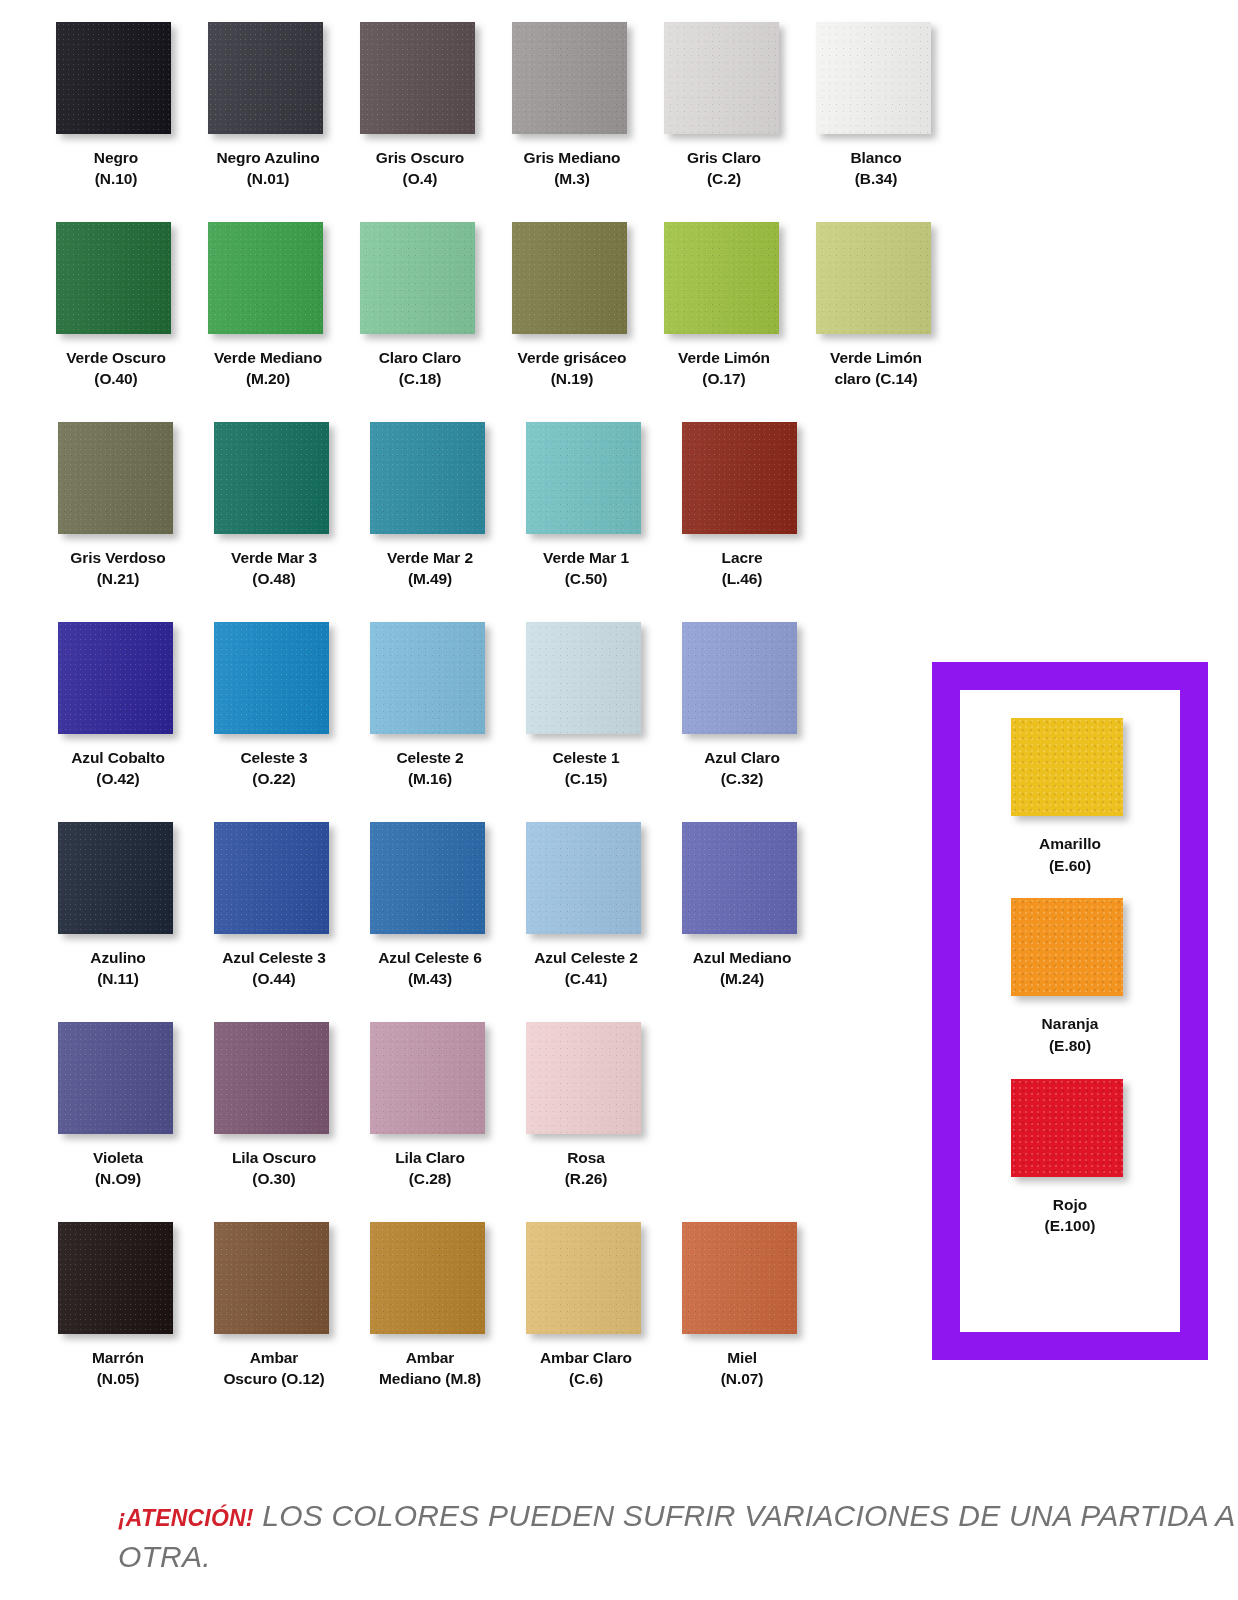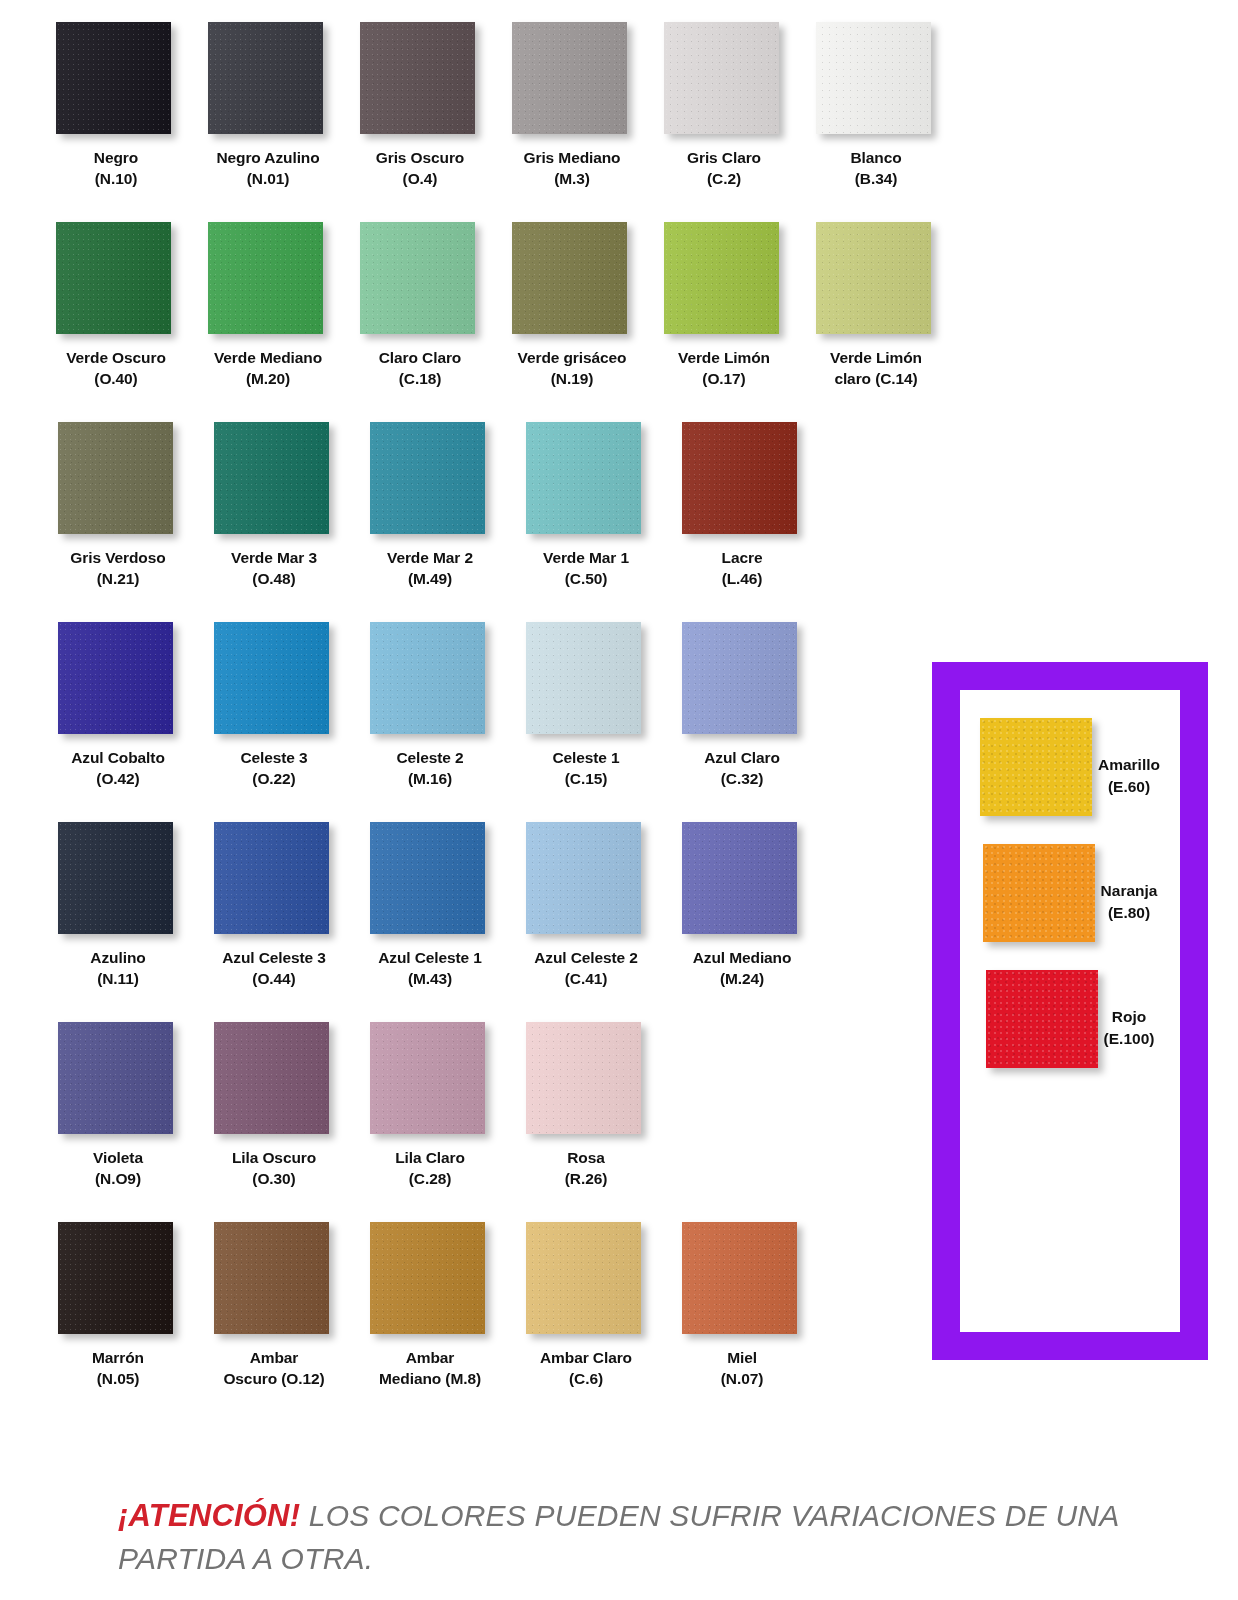--- a/index.html
+++ b/index.html
@@ -101,21 +101,21 @@
     border: 4px solid #ffffff;
     display: flex;
     flex-direction: column;
     align-items: center;
     justify-content: flex-start;
     padding-top: 24px;
   }
 
   .accent-cell {
     display: flex;
-    flex-direction: row;
+    flex-direction: column;
     align-items: center;
     margin-bottom: 22px;
   }
 
   .accent-chip-wrap {
     position: relative;
     width: 118px;
     height: 104px;
   }
 
@@ -160,21 +160,21 @@
     font-size: 30px;
     line-height: 1.38;
     font-weight: normal;
     letter-spacing: 0.2px;
   }
 
   #notice-strong {
     color: #d2212c;
     font-style: italic;
     font-weight: bold;
-    font-size: 31px;
+    font-size: 23px;
   }
 
   .notice-body { color: #7b21b5; }
 </style>
 </head>
 <body>
 
 <div id="page">
 
   <div id="swatch-grid">
@@ -328,21 +328,21 @@
         <div class="swatch-cell">
           <div class="chip-wrap">
             <div class="chip" style="background: rgb(44, 80, 160);"></div>
           </div>
           <div class="chip-label"><span>Azul Celeste 3</span><span class="code">(O.44)</span></div>
         </div>
         <div class="swatch-cell">
           <div class="chip-wrap">
             <div class="chip" style="background: rgb(44, 108, 174);"></div>
           </div>
-          <div class="chip-label"><span>Azul Celeste 1</span><span class="code">(M.43)</span></div>
+          <div class="chip-label"><span>Azul Celeste 6</span><span class="code">(M.43)</span></div>
         </div>
         <div class="swatch-cell">
           <div class="chip-wrap">
             <div class="chip" style="background: rgb(157, 195, 227);"></div>
           </div>
           <div class="chip-label"><span>Azul Celeste 2</span><span class="code">(C.41)</span></div>
         </div>
         <div class="swatch-cell">
           <div class="chip-wrap">
             <div class="chip" style="background: rgb(101, 103, 180);"></div>

